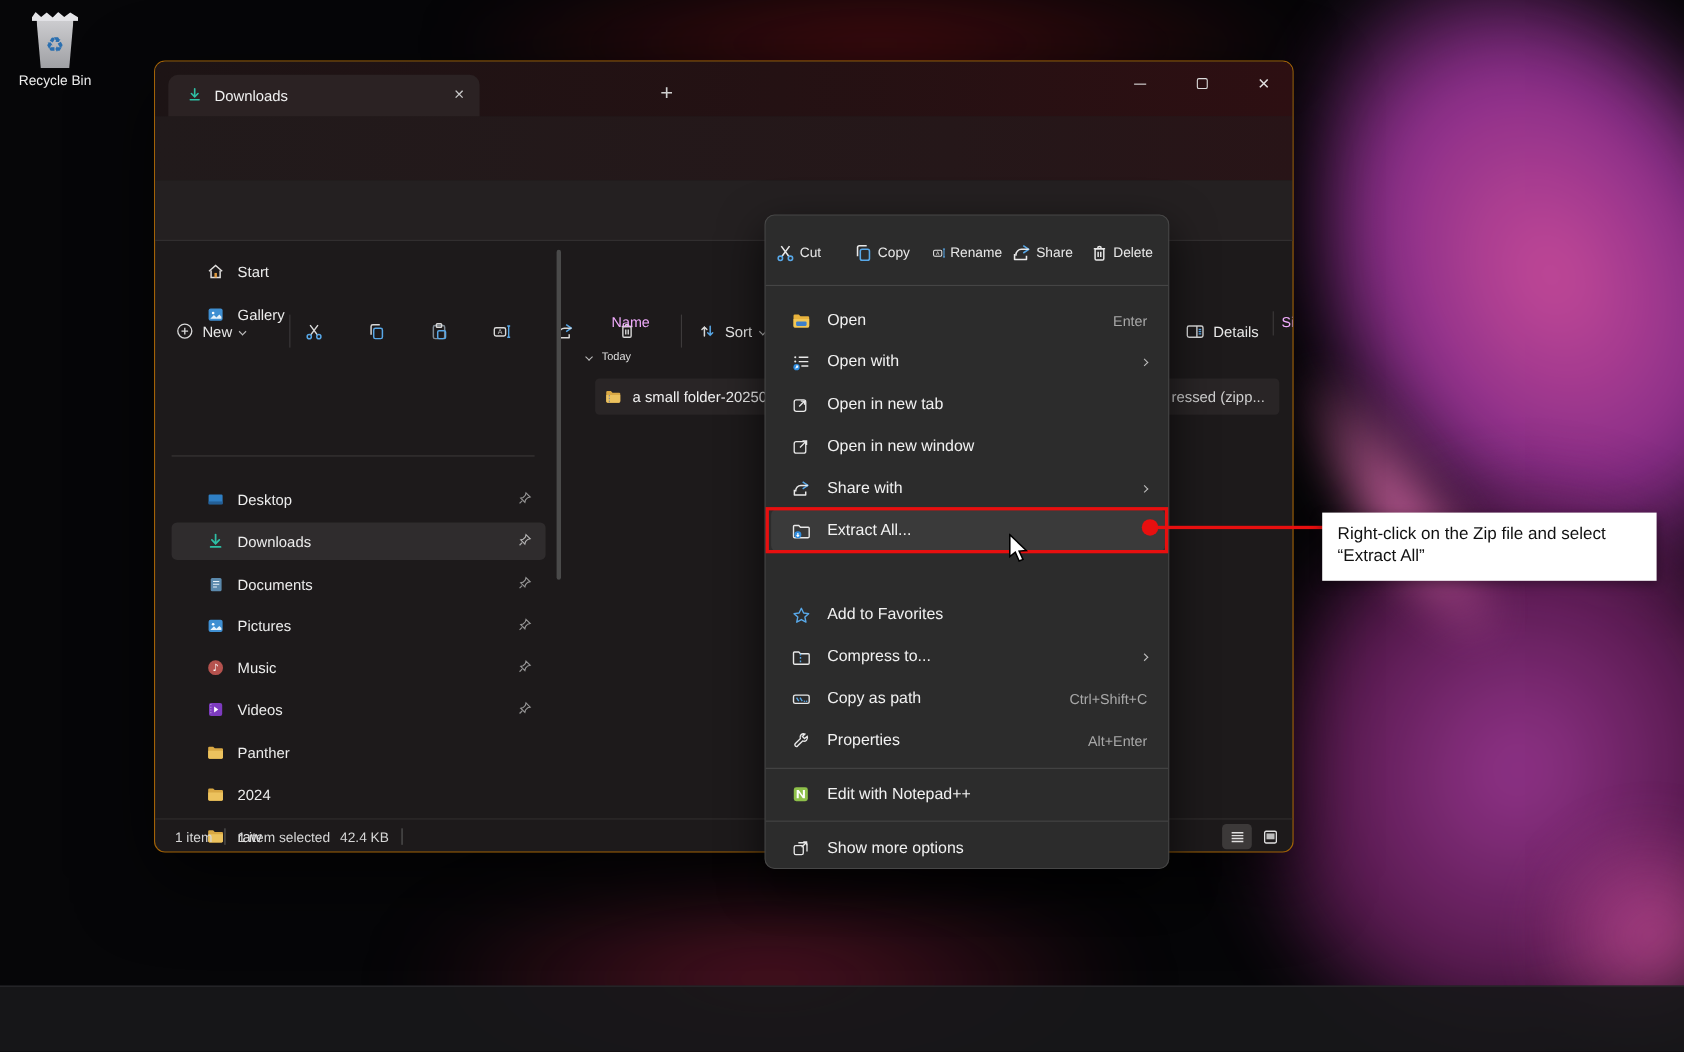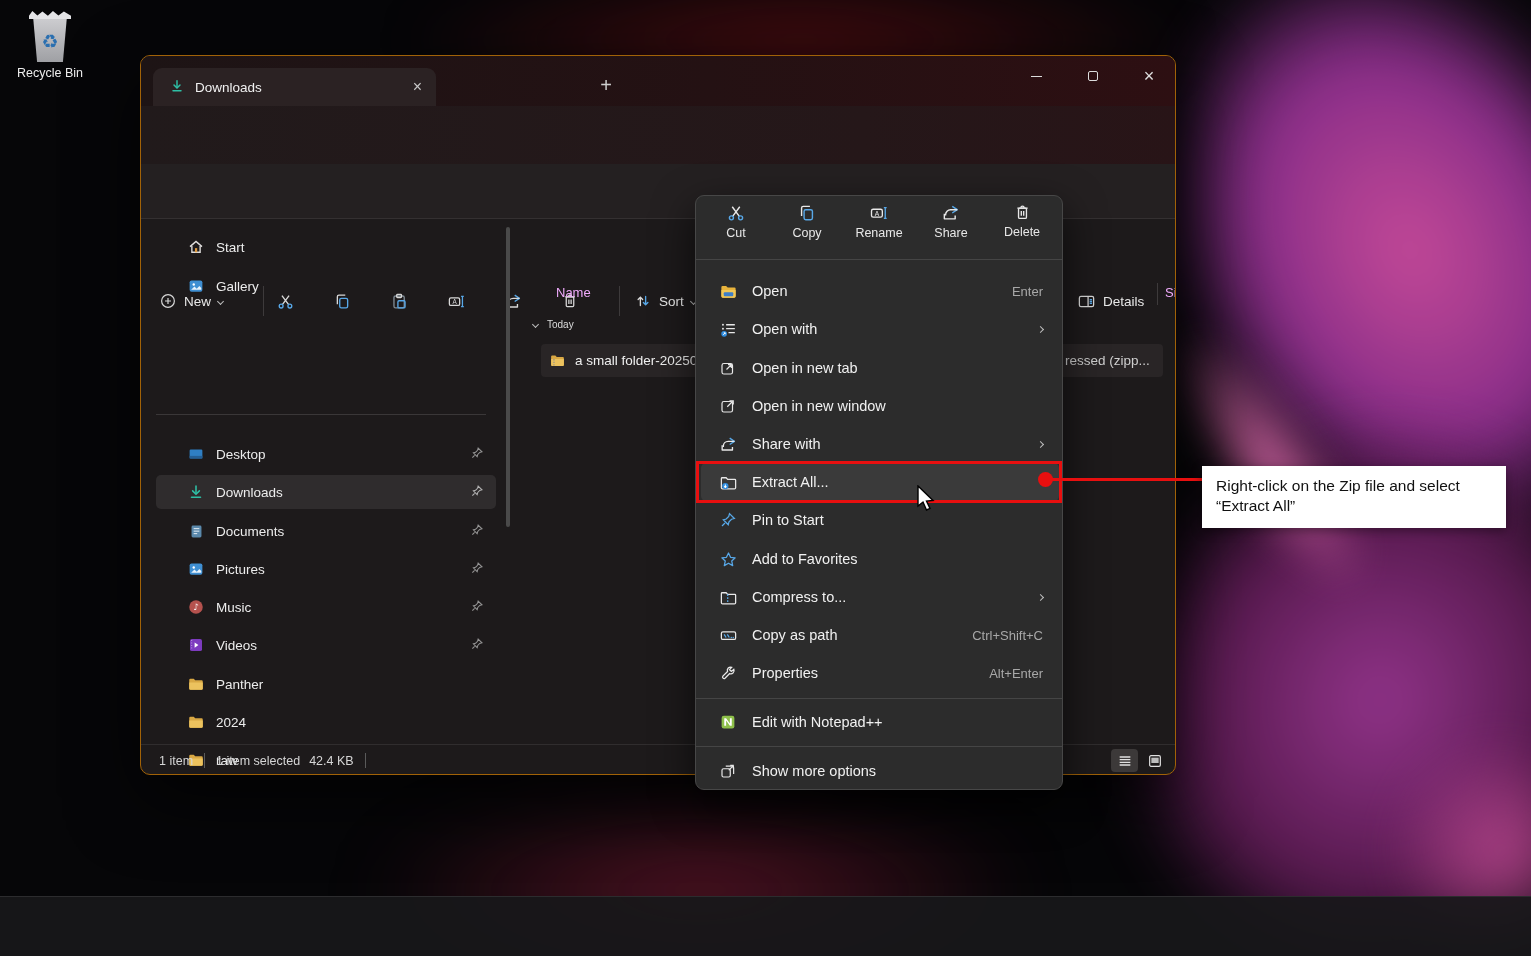--- a/index.html
+++ b/index.html
@@ -75,21 +75,21 @@
   .vtog.on { background:#3c3939; }
 
   
   .chev { display:inline-block; width:7px; height:7px; border-right:1.5px solid #bdbdbd; border-bottom:1.5px solid #bdbdbd; }
   .chev.r { transform:rotate(-45deg); } .chev.d { transform:rotate(45deg); }
   .chev.sm { width:5px; height:5px; }
 
   
   #cmenu { left:695px; top:195px; width:368px; height:595px; background:#2c2c2c; border:1px solid #474747;
     border-radius:9px; box-shadow:0 14px 40px rgba(0,0,0,.65); z-index:50; color:#f1f1f1; }
-  .qa { position:absolute; top:7px; width:64px; height:54px; display:flex; flex-direction:column; align-items:center; gap:3px; border-radius:5px; }
+  .qa { position:absolute; top:7px; width:64px; height:54px; display:flex; flex-direction:row; align-items:center; gap:3px; border-radius:5px; }
   .qa span { font-size:12.5px; color:#e8e8e8; }
   .msep { position:absolute; left:0; width:100%; height:1px; background:#454545; }
   .mi { position:absolute; left:5px; width:358px; height:38px; border-radius:5px; display:flex; align-items:center; font-size:14.5px; }
   .mi.hov { background:#3a3a3a; }
   .mi .ic { width:24px; margin-left:15px; margin-right:12px; display:flex; justify-content:center; }
   .mi .sc { margin-left:auto; margin-right:16px; font-size:13px; color:#a8a8a8; }
   .mi .sub { margin-left:auto; margin-right:16px; }
 
   
   .hl-rect { left:696px; top:461px; width:366px; height:42px; border:3px solid #e80f0f; z-index:60; }
@@ -558,29 +558,20 @@
   <div class="mi hov" style="top:267px">
     <span class="ic">
         <svg width="19" height="19" viewBox="0 0 24 24" fill="none" stroke-width="1.6">
           <path d="M3 7a1 1 0 0 1 1-1h5l2 2h9a1 1 0 0 1 1 1v9.5A1.5 1.5 0 0 1 19.5 20h-15A1.5 1.5 0 0 1 3 18.5Z" stroke="#e8e8e8"></path>
           <circle cx="8" cy="16.5" r="4" fill="#2f8de0" stroke="none"></circle>
           <path d="M8 14.5v4M6.5 17l1.5 1.5L9.5 17" stroke="#fff" stroke-width="1.3"></path>
         </svg>
       </span>
     <span>Extract All...</span>
     </div>
-  <div class="mi" style="top:305px">
-    <span class="ic">
-        <svg width="18" height="18" viewBox="0 0 24 24" fill="none" stroke="#58a8e8" stroke-width="1.7">
-          <path d="m14 3.5 6.5 6.5-3.8 1-3.4 3.4-1 3.8L5.8 11.7l3.8-1 3.4-3.4Z"></path>
-          <path d="M8 16 4 20"></path>
-        </svg>
-      </span>
-    <span>Pin to Start</span>
-    </div>
   <div class="mi" style="top:344px">
     <span class="ic">
         <svg width="19" height="19" viewBox="0 0 24 24" fill="none" stroke="#58a8e8" stroke-width="1.6" stroke-linejoin="round">
           <polygon points="12,3.8 14.6,9.2 20.4,9.9 16.1,13.9 17.3,19.7 12,16.7 6.7,19.7 7.9,13.9 3.6,9.9 9.4,9.2"></polygon>
         </svg>
       </span>
     <span>Add to Favorites</span>
     </div>
   <div class="mi" style="top:382px">
     <span class="ic">

